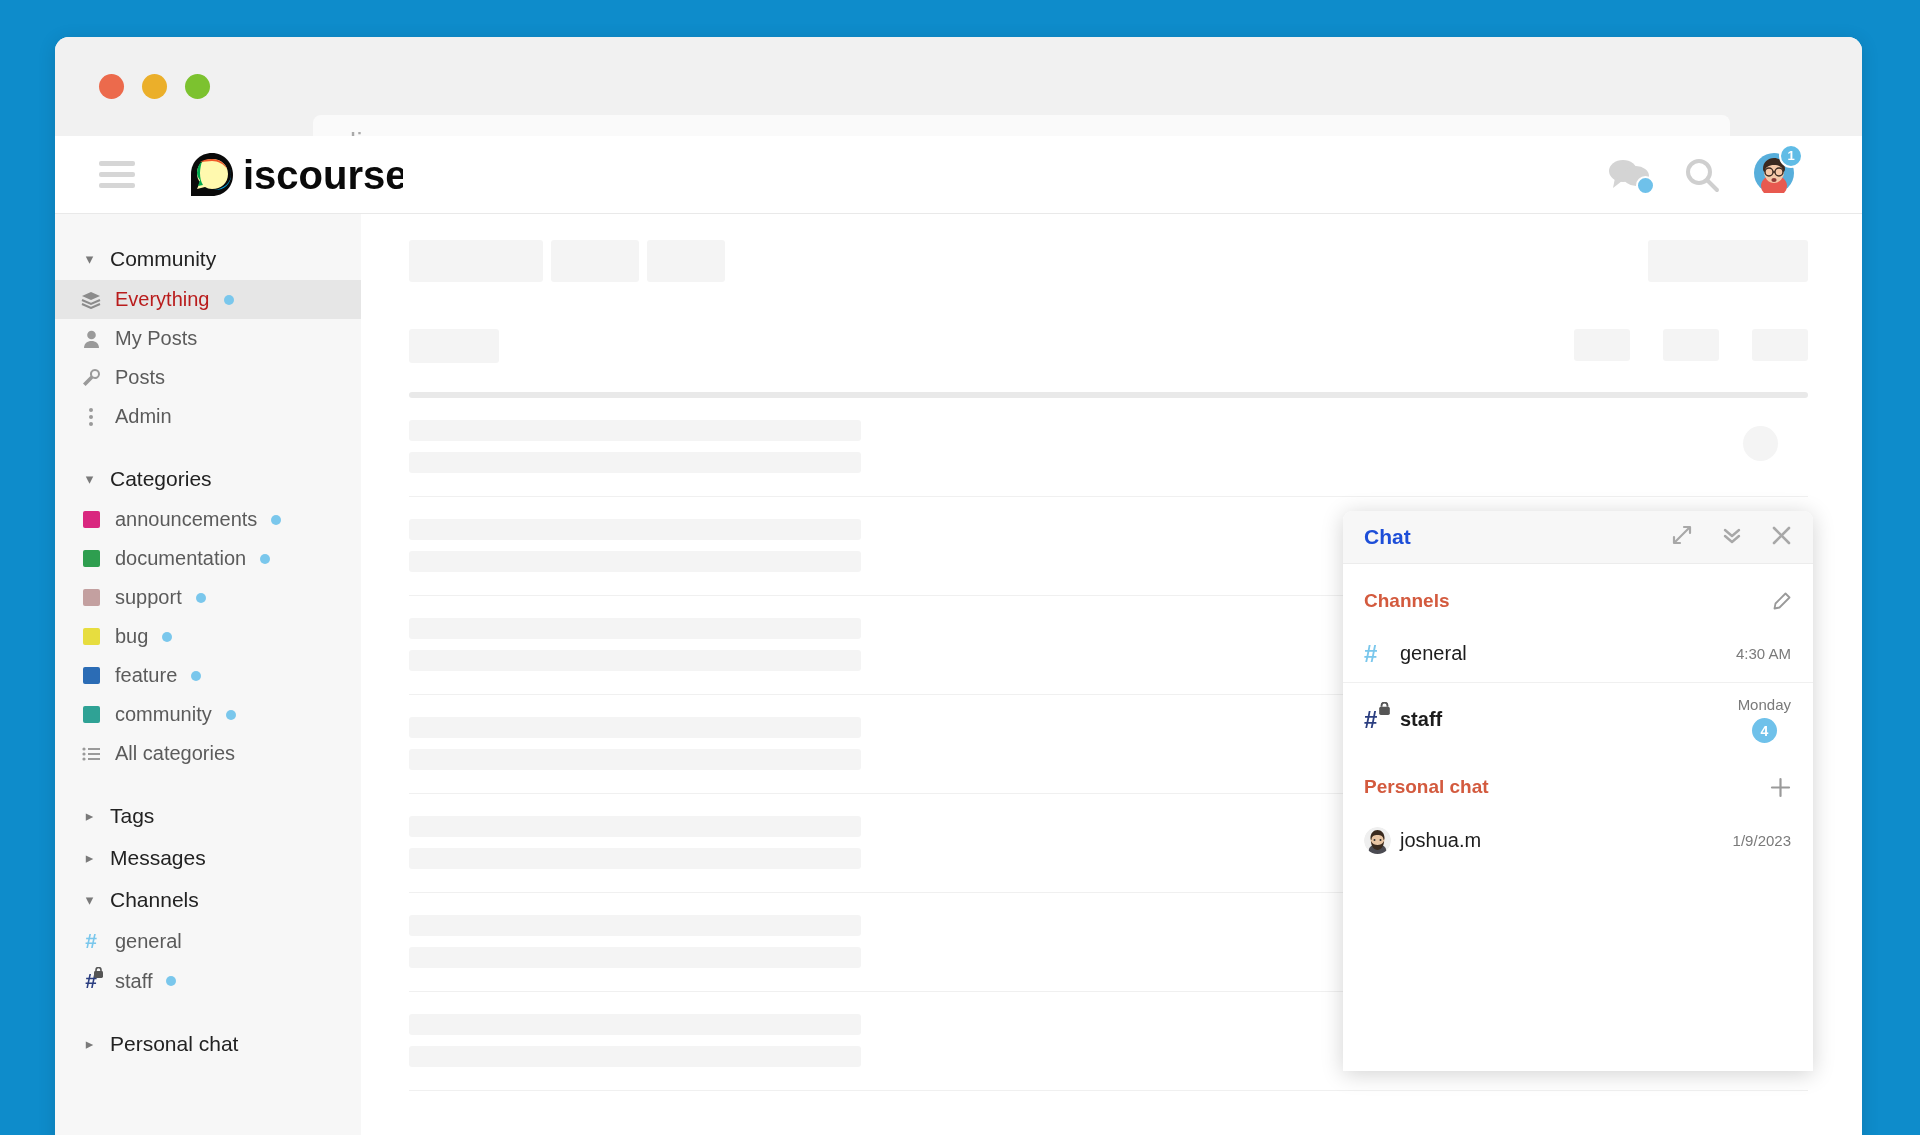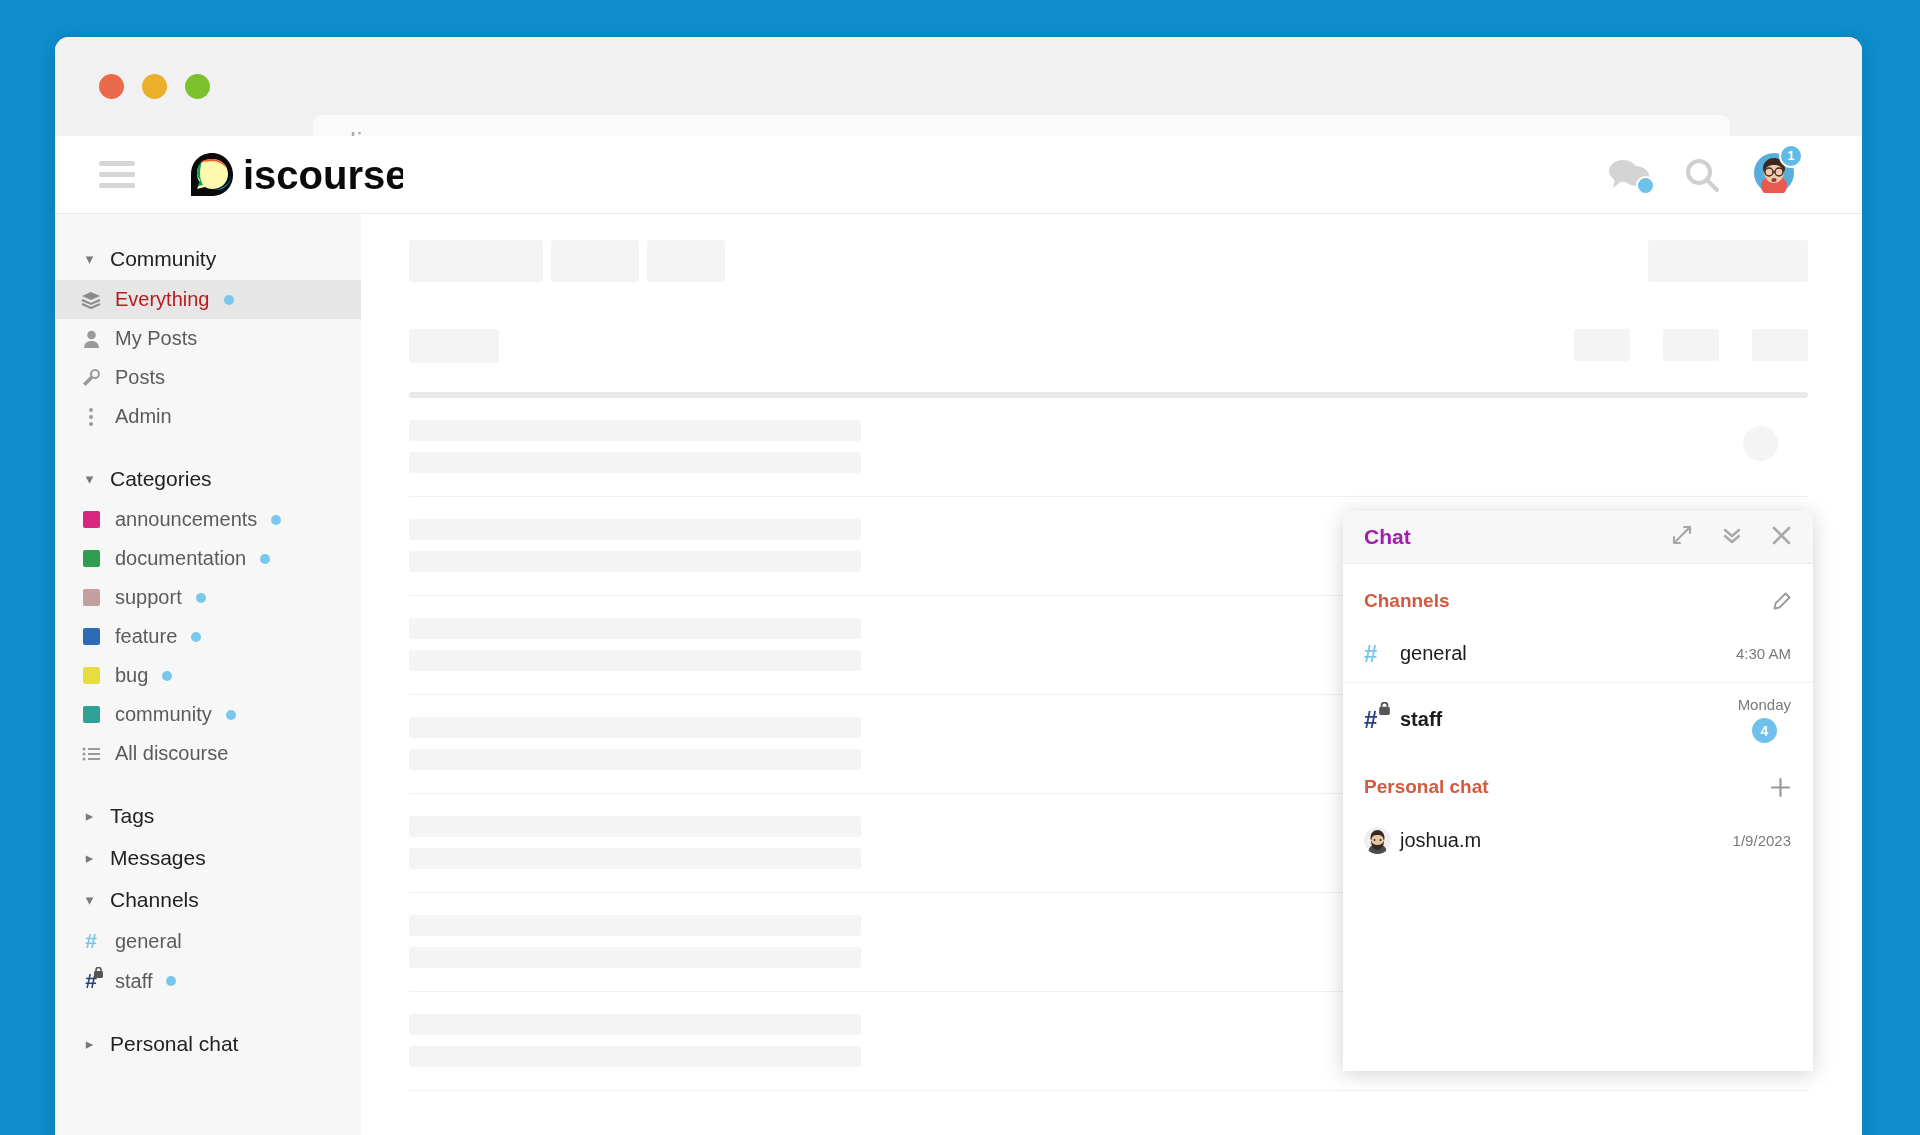--- a/index.html
+++ b/index.html
@@ -152,21 +152,21 @@
     display:flex; flex-direction:column;
     overflow:hidden;
   }
   .chat-head{
     height:53px; flex:0 0 53px;
     background:#f7f7f7;
     border-bottom:1px solid #ececec;
     display:flex; align-items:center;
     padding:0 22px 0 21px;
   }
-  .chat-title{ font-size:21px; font-weight:bold; color:#a21caf; }
+  .chat-title{ font-size:21px; font-weight:bold; color:#1d4ed8; }
   .chat-head-actions{ margin-left:auto; display:flex; align-items:center; gap:29px; }
   .chat-body{ flex:1; padding-top:6px; background:#fff; }
   .grp-head{
     display:flex; align-items:center;
     padding:20px 22px 13px 21px;
   }
   .grp-title{ color:#D35A3E; font-size:19px; font-weight:bold; }
   .grp-action{ margin-left:auto; color:#9a9a9a; cursor:pointer; display:flex; align-items:center; }
   .chan-row{
     display:flex; align-items:center;
@@ -326,51 +326,51 @@
       </div>
       <div class="sb-row">
         <span class="sb-ico">
             <i class="swatch" style="background:#C3A0A0;display:block"></i>
           </span>
         <span class="sb-label">support</span>
         <span class="unread"></span>
       </div>
       <div class="sb-row">
         <span class="sb-ico">
+            <i class="swatch" style="background:#E7DD3F;display:block"></i>
+          </span>
+        <span class="sb-label">bug</span>
+        <span class="unread"></span>
+      </div>
+      <div class="sb-row">
+        <span class="sb-ico">
             <i class="swatch" style="background:#2B6CB5;display:block"></i>
           </span>
         <span class="sb-label">feature</span>
-        <span class="unread"></span>
-      </div>
-      <div class="sb-row">
-        <span class="sb-ico">
-            <i class="swatch" style="background:#E7DD3F;display:block"></i>
-          </span>
-        <span class="sb-label">bug</span>
         <span class="unread"></span>
       </div>
       <div class="sb-row">
         <span class="sb-ico">
             <i class="swatch" style="background:#2FA295;display:block"></i>
           </span>
         <span class="sb-label">community</span>
         <span class="unread"></span>
       </div>
       <div class="sb-row">
         <span class="sb-ico">
           <svg width="18" height="14" viewBox="0 0 18 14">
               <circle cx="2" cy="2" r="1.6" fill="#9a9a9a"></circle>
               <circle cx="2" cy="7" r="1.6" fill="#9a9a9a"></circle>
               <circle cx="2" cy="12" r="1.6" fill="#9a9a9a"></circle>
               <rect x="6" y="1" width="12" height="2" fill="#9a9a9a"></rect>
               <rect x="6" y="6" width="12" height="2" fill="#9a9a9a"></rect>
               <rect x="6" y="11" width="12" height="2" fill="#9a9a9a"></rect>
             </svg>
         </span>
-        <span class="sb-label">All discourse</span>
+        <span class="sb-label">All categories</span>
       </div>
 
       <div class="sb-gap"></div>
 
       <div class="section-head">
         <span class="chev">▸</span>
         <span>Tags</span>
       </div>
 
       <div class="section-head">

